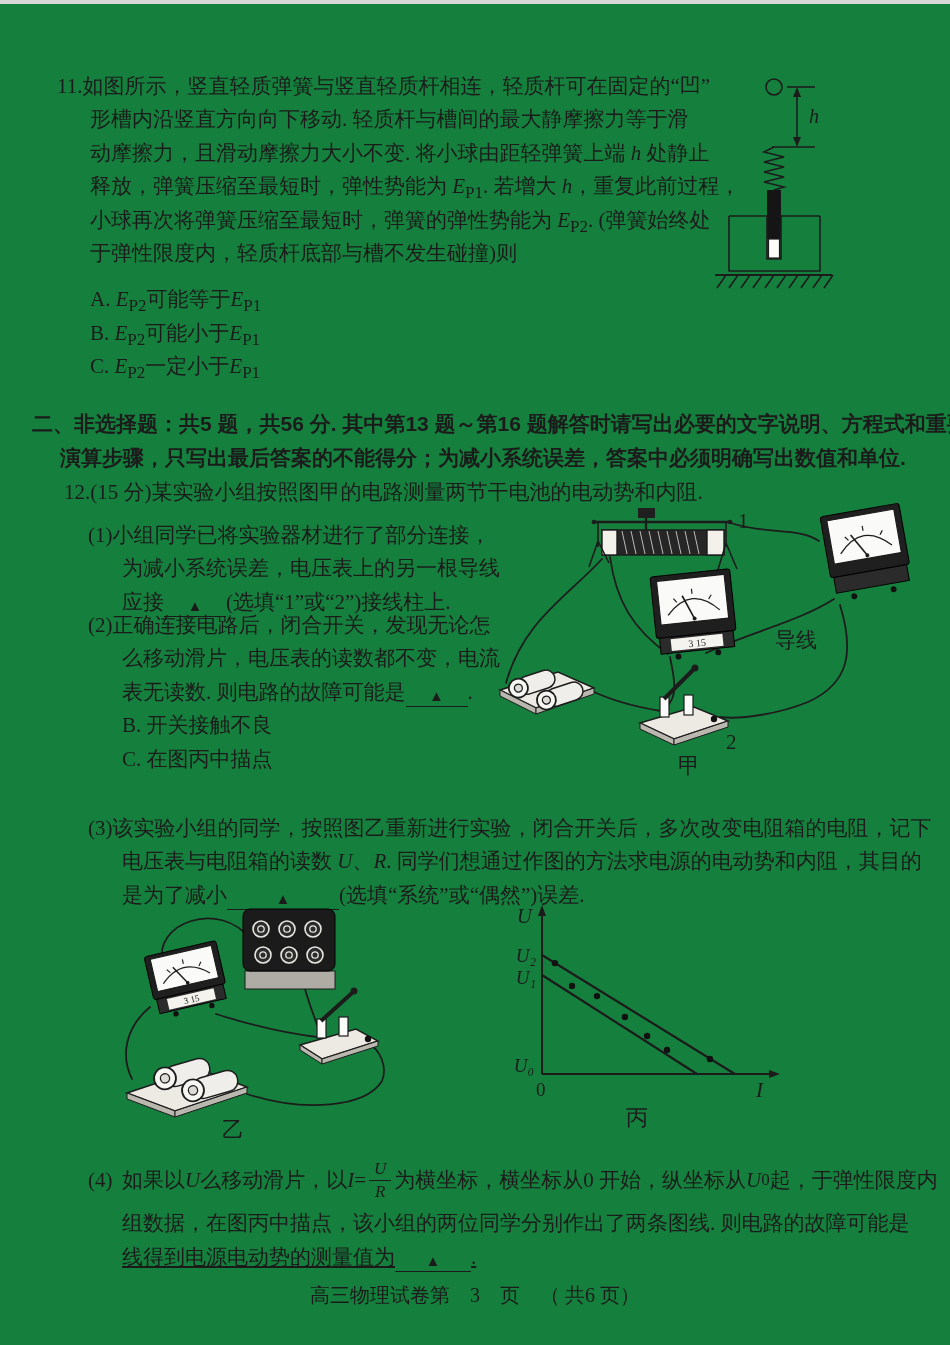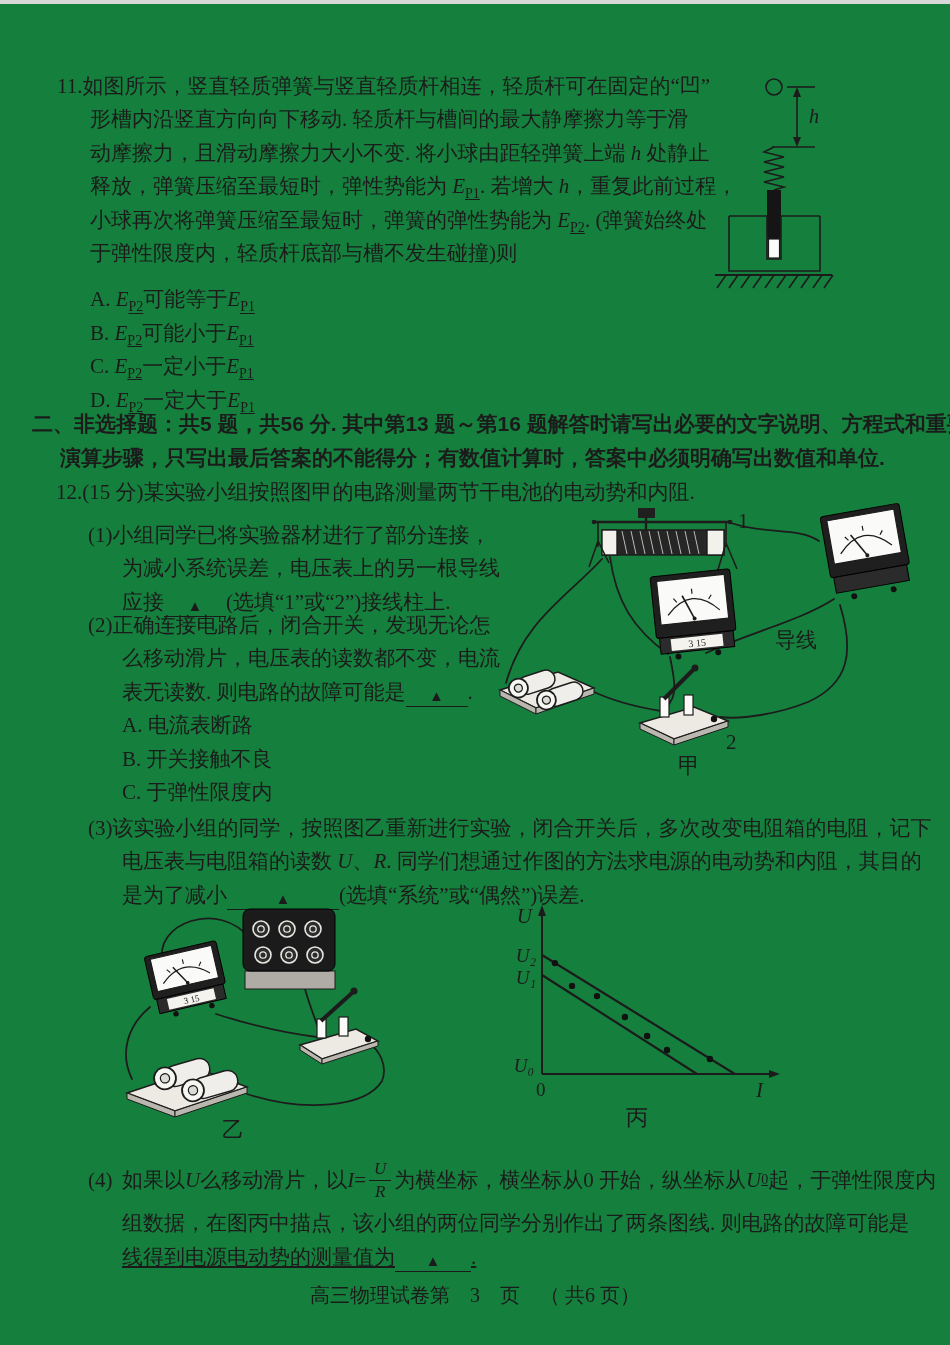--- a/index.html
+++ b/index.html
@@ -3,21 +3,21 @@
 <meta charset="utf-8">
 <style>
   html,body{margin:0;padding:0;background:#d8d8d8;}
   .page{position:relative;width:950px;height:1345px;margin:4px auto;background:#15803d;
         color:#1b1b1b;font-family:"Liberation Serif",serif;font-size:21px;overflow:hidden;}
   .abs{position:absolute;}
   .tline{line-height:33.4px;white-space:nowrap;}
   .bold{font-weight:700;font-family:"Liberation Sans",sans-serif;}
   .bold .tline{line-height:34px;}
   i,.it{font-style:italic;}
-  sub{font-size:14px;line-height:0;text-decoration:underline;}
+  sub{font-size:17px;line-height:0;}
   .blank{display:inline-block;border-bottom:1.6px solid #1b1b1b;text-align:center;
          font-size:15px;line-height:20px;vertical-align:-2px;}
   .b60{min-width:62px;} .b110{min-width:112px;} .b70{min-width:76px;}
   .cont{margin-left:34px;}
   .optind{margin-left:33px;}
   .frac{display:inline-flex;flex-direction:column;align-items:center;vertical-align:-15px;
         line-height:1.05;font-size:17px;margin:0 3px;}
   .frac .fnum{padding:0 5px 2px;border-bottom:1.4px solid #1b1b1b;}
   .frac .fden{padding-top:2px;}
   .p4l1{height:52px;display:flex;align-items:center;white-space:nowrap;}
@@ -43,21 +43,20 @@
     <div class="tline"><span class="num" style="width:33px;">11.</span><span>如图所示，竖直轻质弹簧与竖直轻质杆相连，轻质杆可在固定的“凹”</span></div>
     <div class="tline optind"><span>形槽内沿竖直方向向下移动. 轻质杆与槽间的最大静摩擦力等于滑</span></div>
     <div class="tline optind"><span>动摩擦力，且滑动摩擦力大小不变. 将小球由距轻弹簧上端 </span><i>h</i><span> 处静止</span></div>
     <div class="tline optind"><span>释放，弹簧压缩至最短时，弹性势能为 </span><i>E</i><sub>P1</sub><span>. 若增大 </span><i>h</i><span>，重复此前过程，</span></div>
     <div class="tline optind"><span>小球再次将弹簧压缩至最短时，弹簧的弹性势能为 </span><i>E</i><sub>P2</sub><span>. (弹簧始终处</span></div>
     <div class="tline optind"><span>于弹性限度内，轻质杆底部与槽不发生碰撞)则</span></div>
 
     <div class="tline optind" style="margin-top:13px;"><span>A.</span>&nbsp;<i>E</i><sub>P2</sub><span>可能等于</span><i>E</i><sub>P1</sub></div>
     <div class="tline optind"><span>B.</span>&nbsp;<i>E</i><sub>P2</sub><span>可能小于</span><i>E</i><sub>P1</sub></div>
     <div class="tline optind"><span>C.</span>&nbsp;<i>E</i><sub>P2</sub><span>一定小于</span><i>E</i><sub>P1</sub></div>
-    <div class="tline optind"><span>D.</span>&nbsp;<i>E</i><sub>P2</sub><span>一定大于</span><i>E</i><sub>P1</sub></div>
   </div>
 
   <div class="abs" style="left:712px;top:62px;">
     <svg width="225" height="228" viewBox="0 0 225 228">
       <circle cx="62" cy="21" r="8" class="outline"></circle>
       <line x1="75" y1="21" x2="103" y2="21" class="outline"></line>
       <line x1="85" y1="27" x2="85" y2="75" class="outline"></line>
       <polygon points="85,21 81,31 89,31" fill="#1c1c1c"></polygon>
       <polygon points="85,81 81,71 89,71" fill="#1c1c1c"></polygon>
       <text x="97" y="57" font-size="20" font-style="italic">h</text>
@@ -77,38 +76,37 @@
         <line x1="86" y1="209" x2="77" y2="222"></line>
           <line x1="98" y1="209" x2="89" y2="222"></line>
         <line x1="110" y1="209" x2="101" y2="222"></line>
           <line x1="121" y1="209" x2="112" y2="222"></line>
       </g>
     </svg>
   </div>
 
   <div class="abs bold" style="left:32px;top:403px;width:900px;">
     <div class="tline">二、非选择题：共5 题，共56 分. 其中第13 题～第16 题解答时请写出必要的文字说明、方程式和重要</div>
-    <div class="tline" style="margin-left:28px;">演算步骤，只写出最后答案的不能得分；有数值计算时，答案中必须明确写出数值和单位.</div>
-  </div>
-
-  <div class="abs tline" style="left:56px;top:472px;">12.(15 分)某实验小组按照图甲的电路测量两节干电池的电动势和内阻.</div>
+    <div class="tline" style="margin-left:28px;">演算步骤，只写出最后答案的不能得分；为减小系统误差，答案中必须明确写出数值和单位.</div>
+  </div>
+
+  <div class="abs tline" style="left:64px;top:472px;">12.(15 分)某实验小组按照图甲的电路测量两节干电池的电动势和内阻.</div>
 
   <div class="abs" style="left:88px;top:515px;width:420px;">
     <div class="tline"><span class="num" style="width:34px;">(1)</span><span>小组同学已将实验器材进行了部分连接，</span></div>
     <div class="tline cont">为减小系统误差，电压表上的另一根导线</div>
     <div class="tline cont"><span>应接</span><span class="blank b60">▲</span><span>(选填“1”或“2”)接线柱上.</span></div>
   </div>
 
   <div class="abs" style="left:88px;top:605px;width:420px;">
     <div class="tline"><span class="num" style="width:34px;">(2)</span><span>正确连接电路后，闭合开关，发现无论怎</span></div>
     <div class="tline cont">么移动滑片，电压表的读数都不变，电流</div>
     <div class="tline cont"><span>表无读数. 则电路的故障可能是</span><span class="blank b60">▲</span><span>.</span></div>
-    <div class="tline cont">A. 电流表断路</div>
     <div class="tline cont">B. 开关接触不良</div>
-    <div class="tline cont">C. 于弹性限度内</div>
+    <div class="tline cont">C. 在图丙中描点</div>
   </div>
 
   <div class="abs" style="left:498px;top:497px;">
     <svg width="450" height="278" viewBox="0 0 450 278">
 
       <path class="wire" d="M233,22 C268,34 300,26 321,40"></path>
       <path class="wire" d="M342,104 C356,150 352,182 310,201 C283,212 244,219 222,216"></path>
       <path class="wire" d="M112,56 C118,100 135,128 170,153"></path>
       <path class="wire" d="M104,58 C70,95 25,120 8,182"></path>
       <path class="wire" d="M94,190 C115,200 138,206 163,210"></path>

